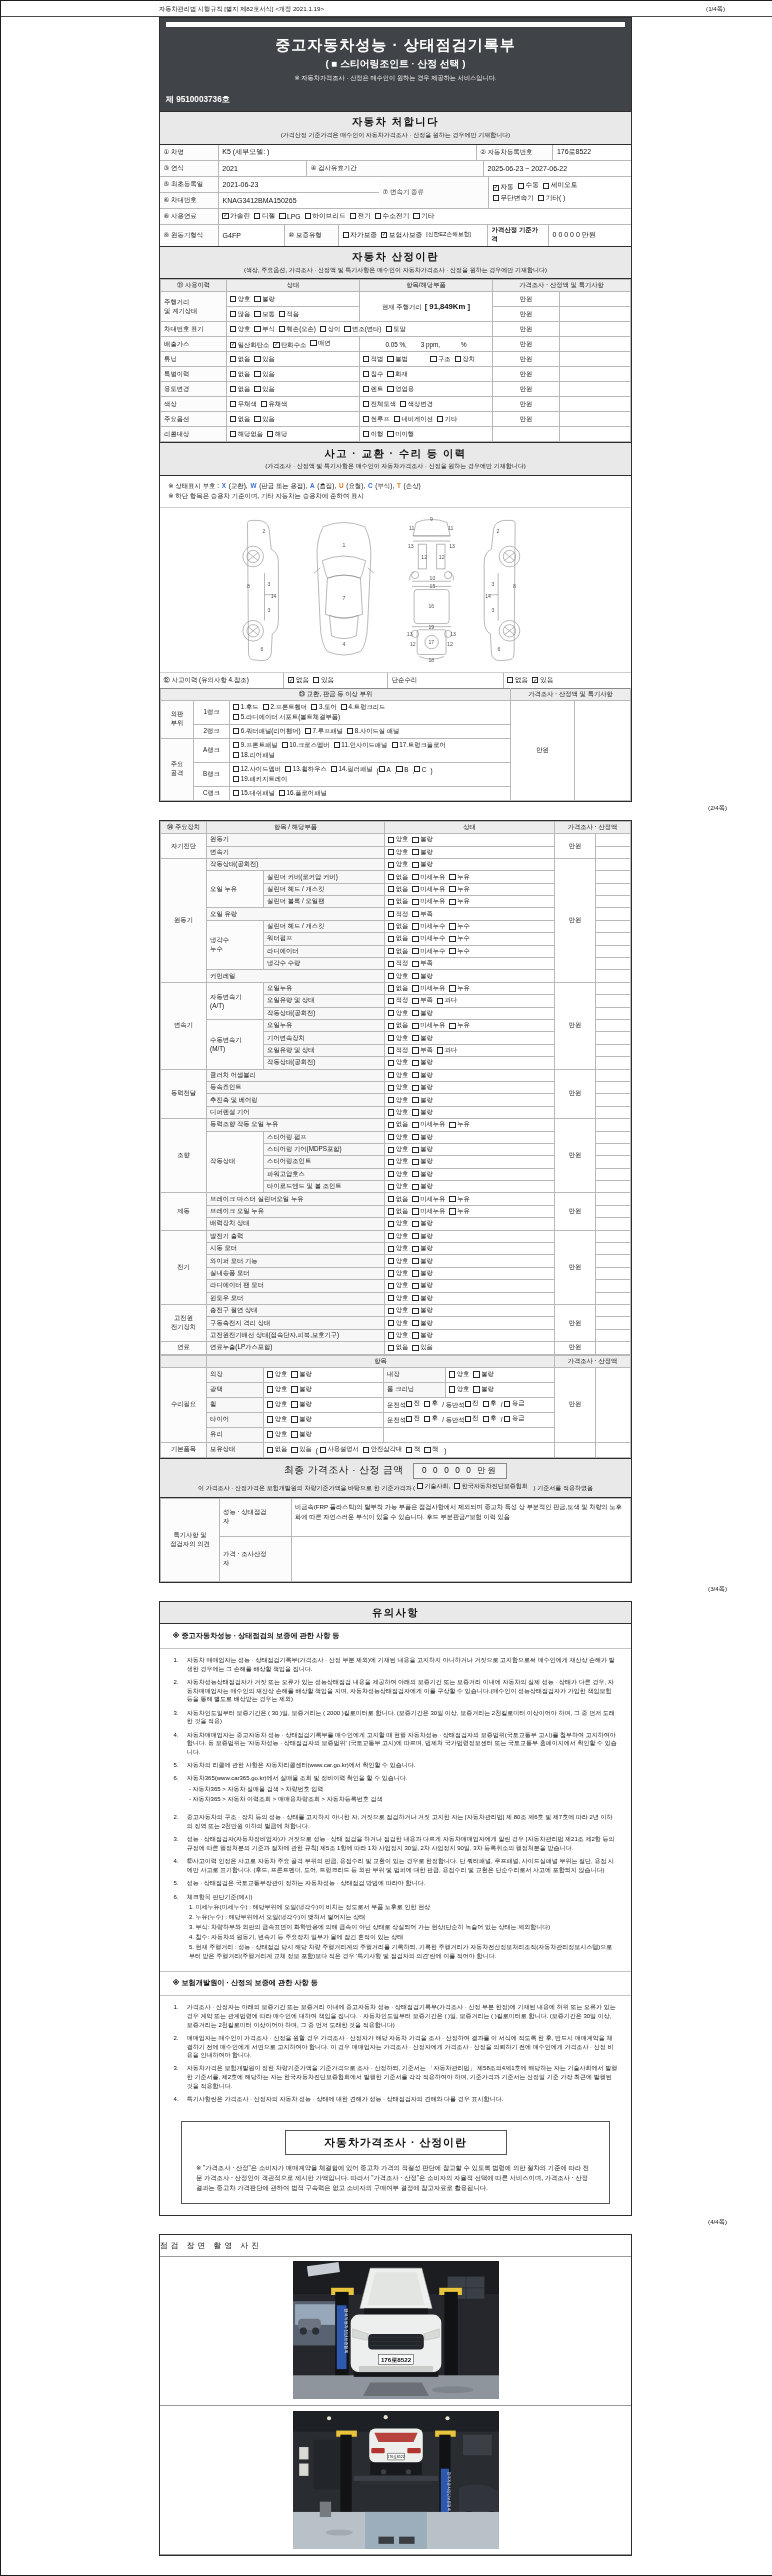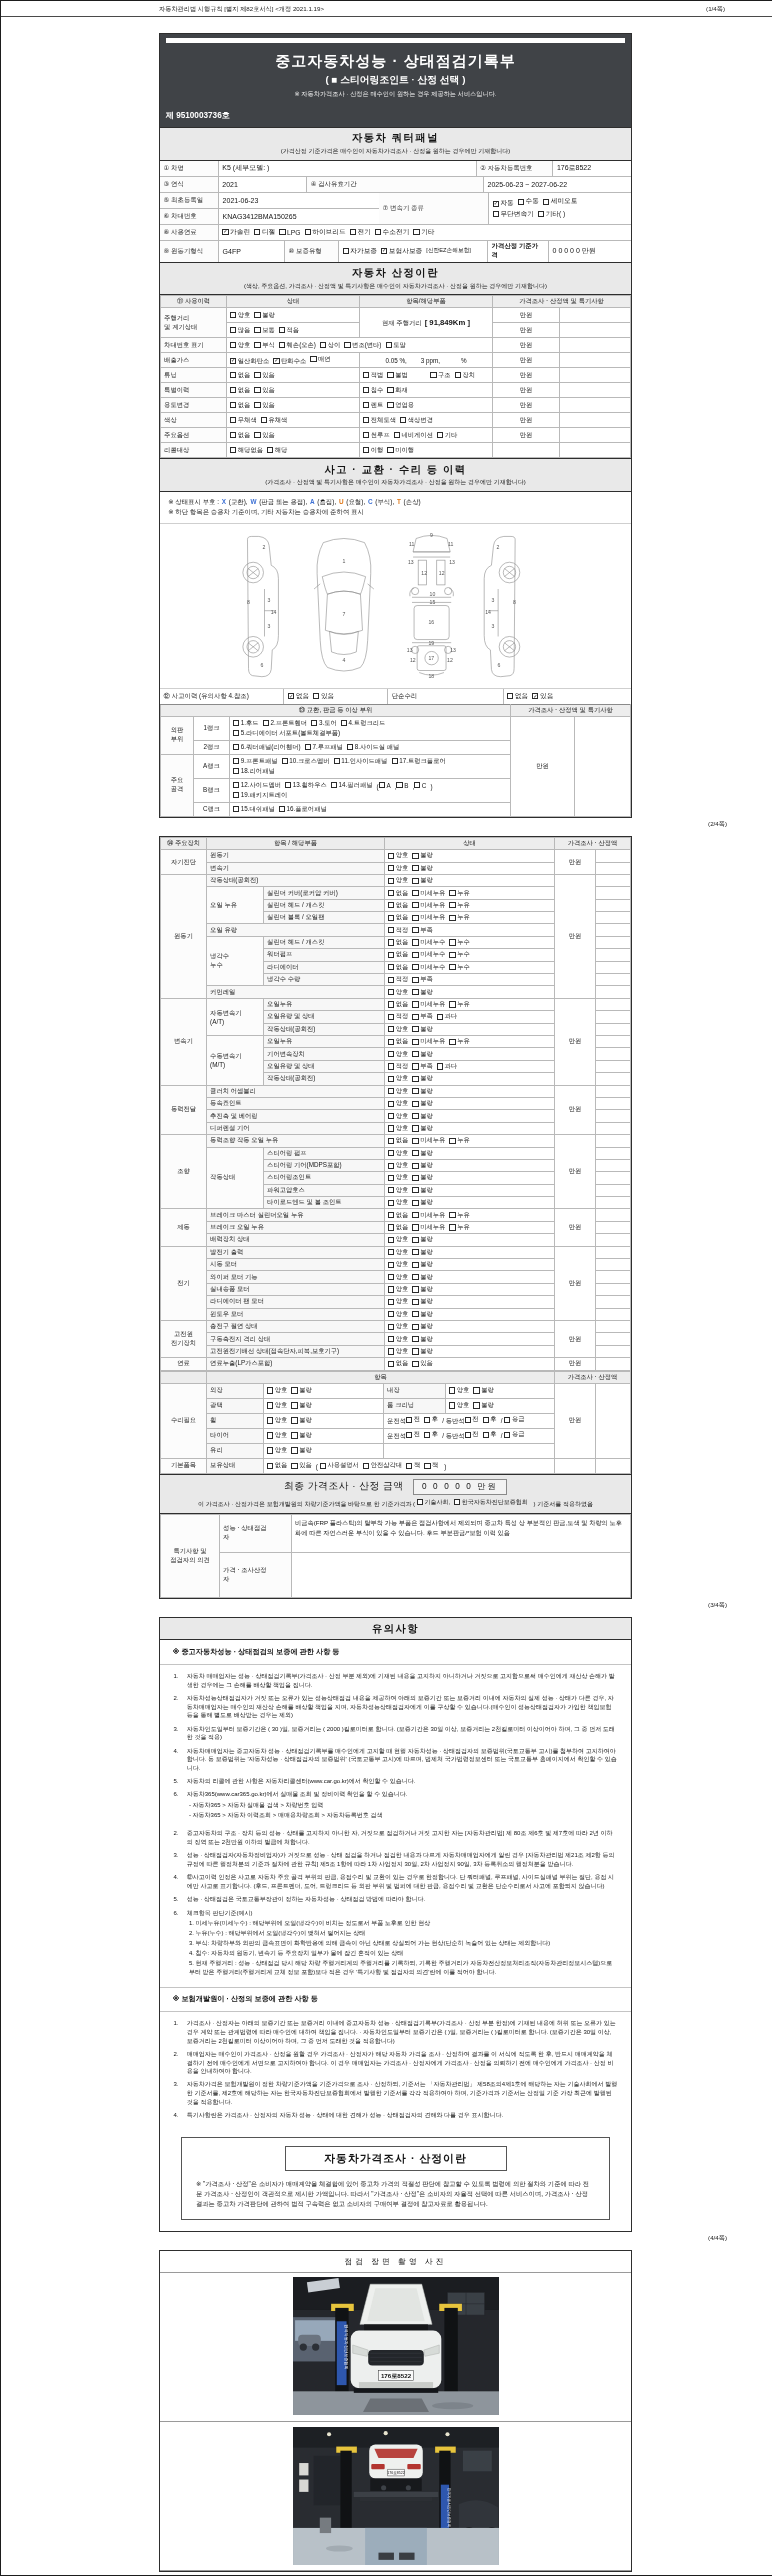--- a/index.html
+++ b/index.html
@@ -56,48 +56,48 @@
 
 .notice-sec{border-bottom:0.5px solid #c4c4c4;padding:6.7px 12.4px;font-size:7.2px;font-weight:bold}
 .nlist{padding:7.2px 13.4px 5.2px;font-size:6px;line-height:1.45}
 .nitem{display:flex;margin-bottom:4.6px}
 .nnum{width:13.4px;flex:none}
 .nsub{margin:1.5px 0 0 2.1px}
 .infobox-outer{margin:7.2px 20.6px 11.3px;border:1px solid #555;padding:8.2px 14.4px 9.3px}
 .infobox-title{border:0.8px solid #555;width:222px;margin:0 auto 8.2px;text-align:center;font-size:10.8px;font-weight:bold;padding:4.6px 0;letter-spacing:1px}
 .infobox-text{font-size:6.3px;line-height:1.6}
 
-.photo-head{text-align:center;font-size:7.7px;letter-spacing:3.1px;padding:5.2px 0;border-bottom:0.5px solid #9a9a9a}
+.photo-head{font-size:7.7px;letter-spacing:3.1px;padding:5.2px 0;border-bottom:0.5px solid #9a9a9a}
 .photo-cell{border-bottom:0.5px solid #9a9a9a;text-align:center;padding:4.6px 0}
 svg text{font-family:"Liberation Sans","DejaVu Sans",sans-serif}
 .dg{stroke:#8f8f8f;fill:none;stroke-width:1.2}
 .dgn{fill:#555;font-size:10px}
 </style>
 </head>
 <body>
 
 <div class="page">
 
   <div class="topbar">
     <span>자동차관리법 시행규칙 [별지 제82호서식] &lt;개정 2021.1.19&gt;</span>
     <span>(1/4쪽)</span>
   </div>
   <div class="topline"></div>
 
-  <div class="box" style="margin-top:16px">
+  <div class="box" style="margin-top:0">
     <div class="dark">
       <div class="stripe"></div>
       <h1>중고자동차성능 · 상태점검기록부</h1>
       <div class="sub">( ■ 스티어링조인트 · 산정 선택 )</div>
       <div class="note">※ 자동차가격조사 · 산정은 매수인이 원하는 경우 제공하는 서비스입니다.</div>
       <div class="docno">제 9510003736호</div>
     </div>
 
     <div class="sechead">
-      <div class="t">자동차 쿼터패널</div>
+      <div class="t">자동차 처합니다</div>
       <div class="s">(가격산정 기준가격은 매수인이 자동차가격조사 · 산정을 원하는 경우에만 기재합니다)</div>
     </div>
     <div id="basicTable">
         <div class="frow">
           <div class="fc flab lab" style="width:59px">① 차명</div>
           <div class="fc val" style="width:259px">K5 (세부모델: )</div>
           <div class="fc flab lab" style="width:77px">② 자동차등록번호</div>
           <div class="fc val" style="width:78px">176로8522</div>
         </div>
         <div class="frow">

